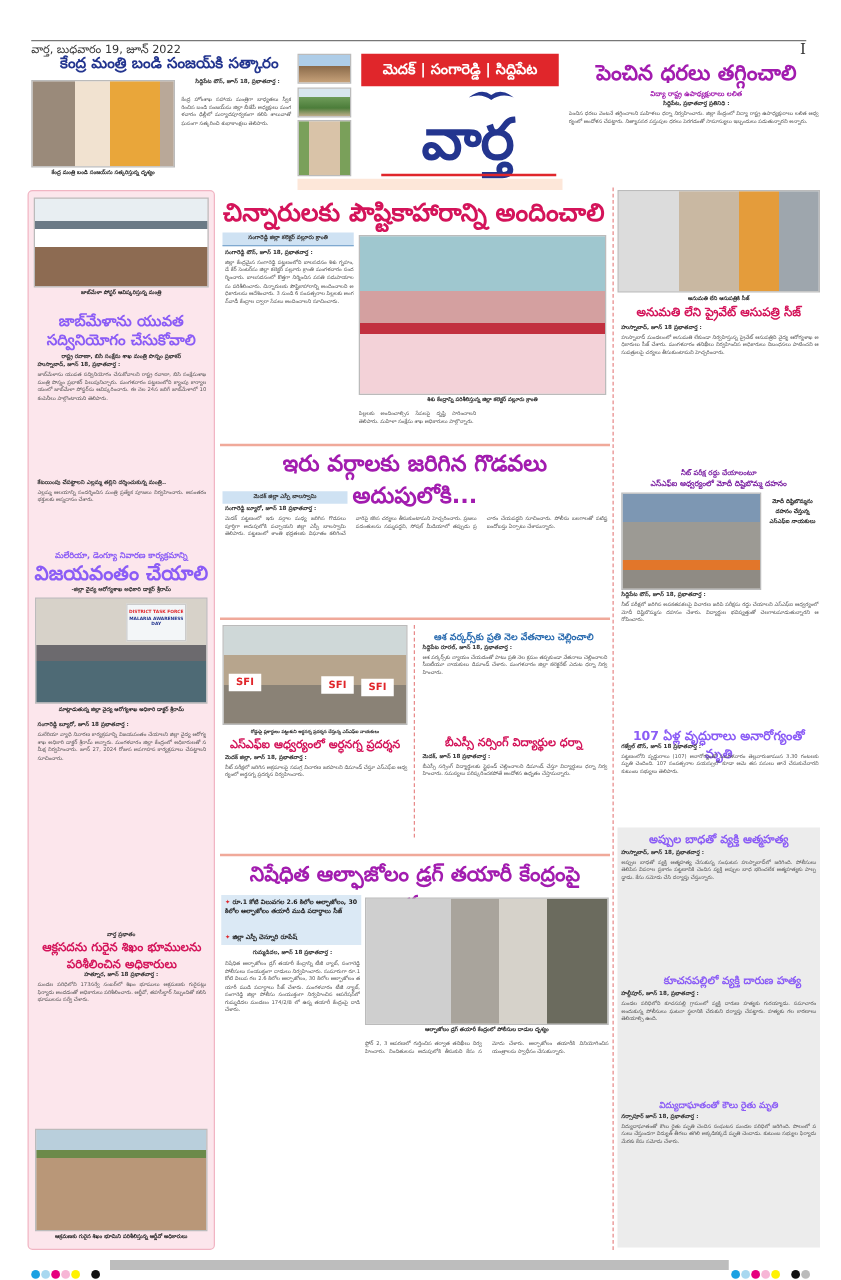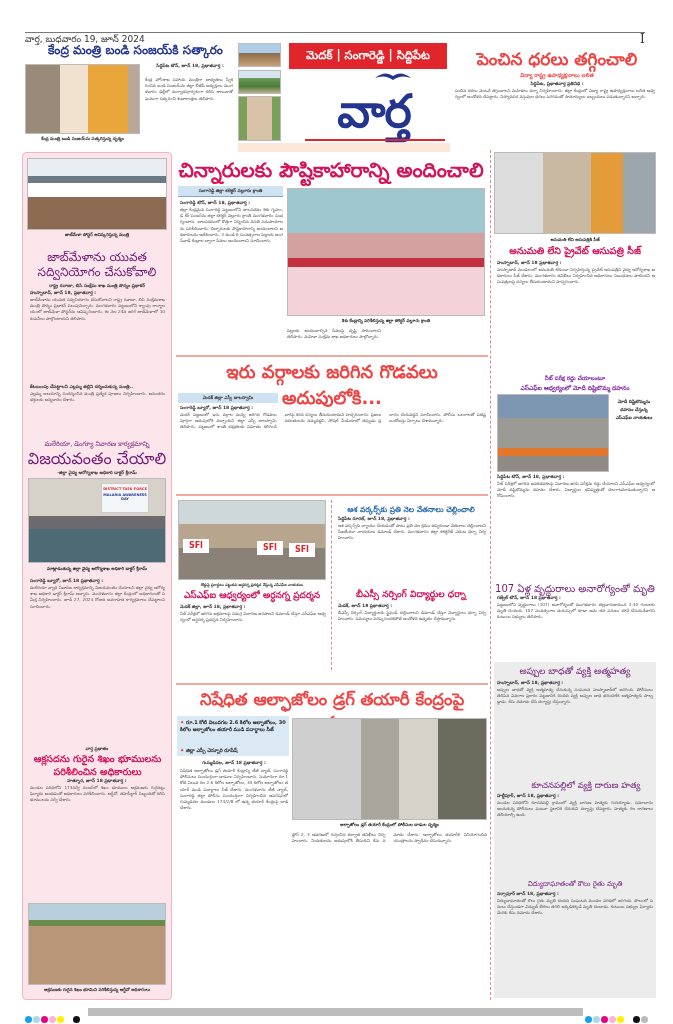--- a/index.html
+++ b/index.html
@@ -24,37 +24,37 @@
     font-size: 11.5px; font-weight: bold; display: flex; align-items: center; justify-content: center; }
   .masthead-logo { left: 300px; top: 82px; width: 148px; height: 58px; color: #23358f;
     font-size: 46px; font-weight: bold; text-align: center; line-height: 58px; letter-spacing: -1px; }
   .logo-underline { left: 305px; top: 139px; width: 140px; height: 2px; background: #e0262b; }
   .bird { left: 373px; top: 68px; width: 40px; height: 14px; }
   .mast-strip { left: 238px; top: 143px; width: 212px; height: 9px; background: #fde7d9; }
 
   .pink-box { background: #fce6ec; border: 1.5px solid #f1b5c3; border-radius: 4px; }
   .grey-box { background: #ececec; }
 
-  .h-red { color: #ef4444; font-weight: bold; }
+  .h-red { color: #a21caf; font-weight: bold; }
   .h-pink { color: #d4145a; font-weight: bold; }
   .h-blue { color: #23358f; font-weight: bold; }
-  .h-black { color: #701a75; font-weight: normal; }
+  .h-black { color: #8b5cf6; font-weight: bold; }
   .h-purple { color: #7b1fa2; font-weight: bold; }
 
   .divider-h { height: 1.5px; background: #f0a99a; }
   .divider-v { width: 1px; border-left: 1px dashed #e88a8a; }
 
   .colorbar { top: 1008px; height: 9px; }
   .dot { width: 7px; height: 7px; border-radius: 50%; display: inline-block; margin-right: 1px; }
 </style>
 </head>
 <body>
 
 <div class="abs top-rule"></div>
-<div class="abs top-date">వార్త, బుధవారం 19, జూన్ 2024</div>
+<div class="abs top-date">వార్త, బుధవారం 19, జూన్ 2022</div>
 <div class="abs page-num">I</div>
 
 <div class="abs photo" style="left:238px;top:43px;width:43px;height:24px;background:linear-gradient(#aecde8 40%,#8a6a4a 40%,#c7a27a);"></div>
 <div class="abs photo" style="left:238px;top:70px;width:43px;height:24px;background:linear-gradient(#d8e6ef 30%,#6f9c5a 30%,#4c7d3a 70%,#bfae8a);"></div>
 <div class="abs photo" style="left:238px;top:96px;width:43px;height:45px;background:linear-gradient(90deg,#7aa05a 0 20%,#d9c3a8 20% 80%,#7aa05a 80%);"></div>
 <div class="abs masthead-bar">మెదక్ | సంగారెడ్డి | సిద్దిపేట</div>
 <svg class="abs bird" viewBox="0 0 40 14">
   <path d="M2 10 Q12 2 20 8 Q28 2 38 10 Q28 6 20 12 Q12 6 2 10Z" fill="#23358f"></path>
 </svg>
 <div class="abs masthead-logo">వార్త</div>

